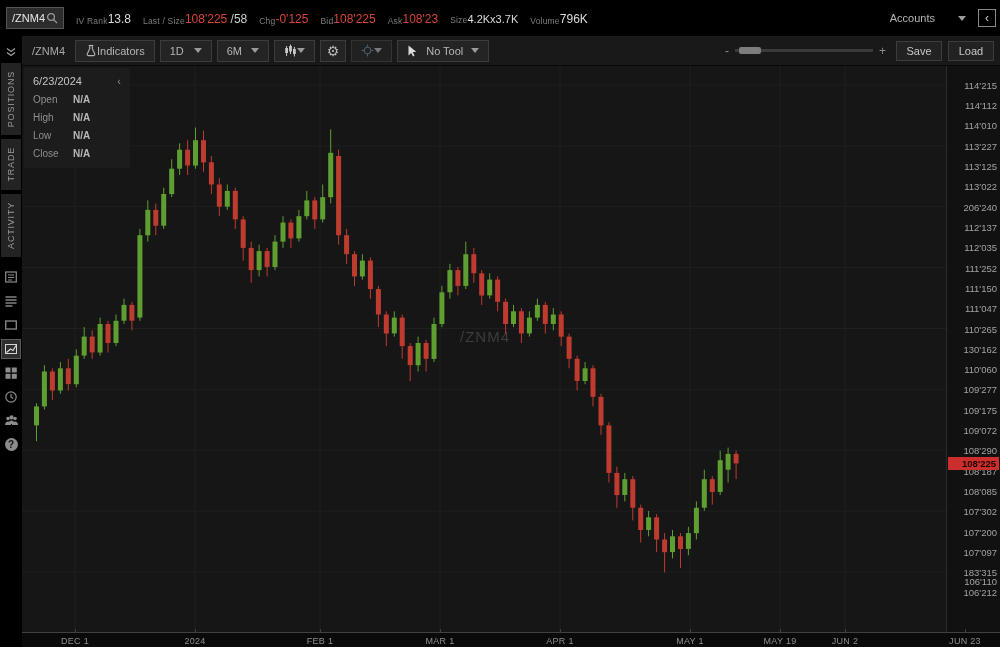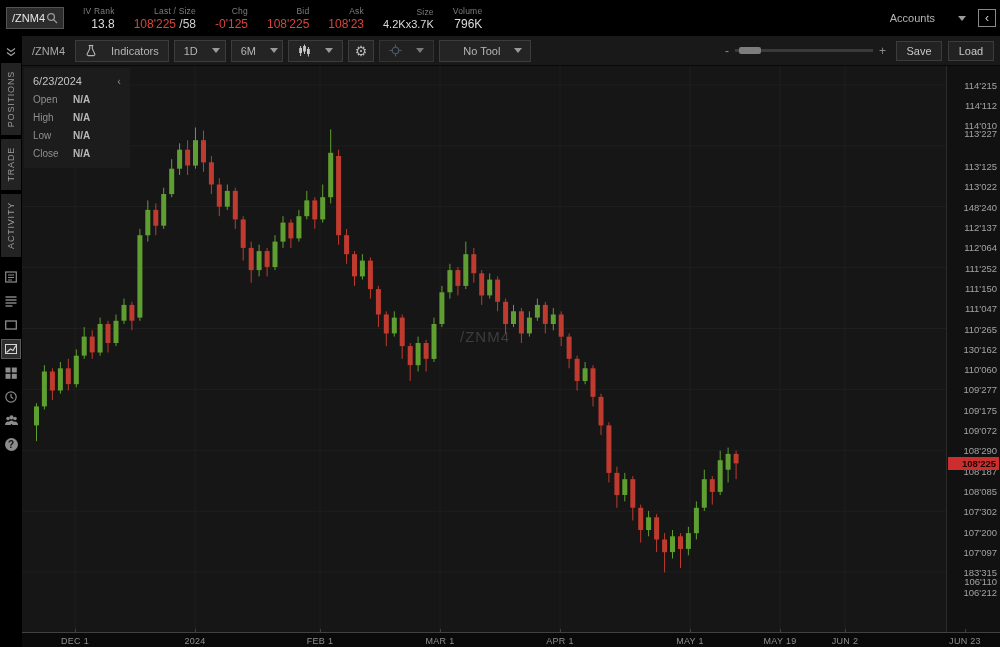--- a/index.html
+++ b/index.html
@@ -5,37 +5,37 @@
   * { margin:0; padding:0; box-sizing:border-box; }
   html,body { width:1000px; height:647px; background:#050505; overflow:hidden;
     font-family:"Liberation Sans", sans-serif; }
   #app { position:relative; width:1000px; height:635px;padding-left:28px; }
 
   
   #header { position:absolute; left:0; top:0; width:1000px; height:36px; background:#000; display:flex; align-items:center; }
   #symbol-box { display:flex; align-items:center; justify-content:space-between; width:58px; height:22px; margin-left:6px;
     background:#2c2c2c; border:1px solid #555; padding:0 5px; }
   #symbol-box span { color:#e6e6e6; font-size:11px; }
-  .stat { display:flex; flex-direction:column; align-items:flex-end; margin-left:19px; }
+  .stat { display:flex; flex-direction:row; align-items:flex-end; margin-left:12px; }
   .stat .lbl { color:#7d7d7d; font-size:8.5px; letter-spacing:.2px; }
   .stat .val { color:#dcdcdc; font-size:12px; margin-top:1px; white-space:nowrap; }
   .stat .val[data-color="red"] { color:#d8463a; }
   .stat .val .suffix { color:#cfcfcf; }
   #chart-title { color:#e0e0e0; font-size:12.5px; margin-left:18px; white-space:nowrap; }
   #header-right { margin-left:auto; display:flex; align-items:center; }
   #accounts-btn { display:flex; align-items:center; color:#b5b5b5; font-size:11px; gap:23px; margin-right:12px; }
   .caret { width:0; height:0; border-left:4px solid transparent; border-right:4px solid transparent; border-top:5px solid #9a9a9a; }
   #collapse-right { width:18px; height:18px; border:1px solid #8a8a8a; color:#d0d0d0; font-size:12px; display:flex;
     align-items:center; justify-content:center; margin-right:4px; }
 
   
   #toolbar { position:absolute; left:22px; top:36px; width:978px; height:30px; background:#191919; border-bottom:1px solid #080808;
     display:flex; align-items:center; }
   #toolbar-symbol { color:#a8a8a8; font-size:11px; margin:0 10px 0 10px; }
-  .tb-btn { display:flex; align-items:center; gap:14px; height:22px; padding:0 9px; background:#242424; border:1px solid #3c3c3c;
+  .tb-btn { display:flex; align-items:center; gap:0; height:22px; padding:0 9px; background:#242424; border:1px solid #3c3c3c;
     color:#b5b5b5; font-size:11px; margin-right:5px; white-space:nowrap; }
   .dd { justify-content:space-between; }
   .dd.narrow { width:52px; }
   .icon-svg { display:block; }
   #gear-btn { font-size:14px; color:#b8b8b8; padding:0 6px; }
   #slider-wrap { display:flex; align-items:center; margin-left:auto; margin-right:10px; color:#8a8a8a; font-size:12px; gap:6px; }
   #slider-track { position:relative; width:138px; height:3px; background:#3a3a3a; }
   #slider-handle { position:absolute; left:4px; top:-2px; width:22px; height:7px; background:#7d7d7d; border-radius:2px; }
   .sl-btn { background:#222; border:1px solid #3c3c3c; color:#c8c8c8; font-size:11px; height:20px; width:46px;
     display:flex; align-items:center; justify-content:center; margin-right:6px; }
@@ -495,26 +495,26 @@
         <span class="lbl">Close</span>
           <span class="val">N/A</span>
       </div>
     </div>
   </div>
 
   <div id="price-axis">
       <span class="price-lbl" style="top:14px">114'215</span>
       <span class="price-lbl" style="top:34px">114'112</span>
       <span class="price-lbl" style="top:54px">114'010</span>
-      <span class="price-lbl" style="top:62px">113'227</span>
+      <span class="price-lbl" style="top:75px">113'227</span>
       <span class="price-lbl" style="top:95px">113'125</span>
       <span class="price-lbl" style="top:115px">113'022</span>
-      <span class="price-lbl" style="top:136px">148'240</span>
+      <span class="price-lbl" style="top:136px">206'240</span>
       <span class="price-lbl" style="top:156px">112'137</span>
-      <span class="price-lbl" style="top:176px">112'064</span>
+      <span class="price-lbl" style="top:176px">112'035</span>
       <span class="price-lbl" style="top:197px">111'252</span>
       <span class="price-lbl" style="top:217px">111'150</span>
       <span class="price-lbl" style="top:237px">111'047</span>
       <span class="price-lbl" style="top:258px">110'265</span>
       <span class="price-lbl" style="top:278px">130'162</span>
       <span class="price-lbl" style="top:298px">110'060</span>
       <span class="price-lbl" style="top:318px">109'277</span>
       <span class="price-lbl" style="top:339px">109'175</span>
       <span class="price-lbl" style="top:359px">109'072</span>
       <span class="price-lbl" style="top:379px">108'290</span>

